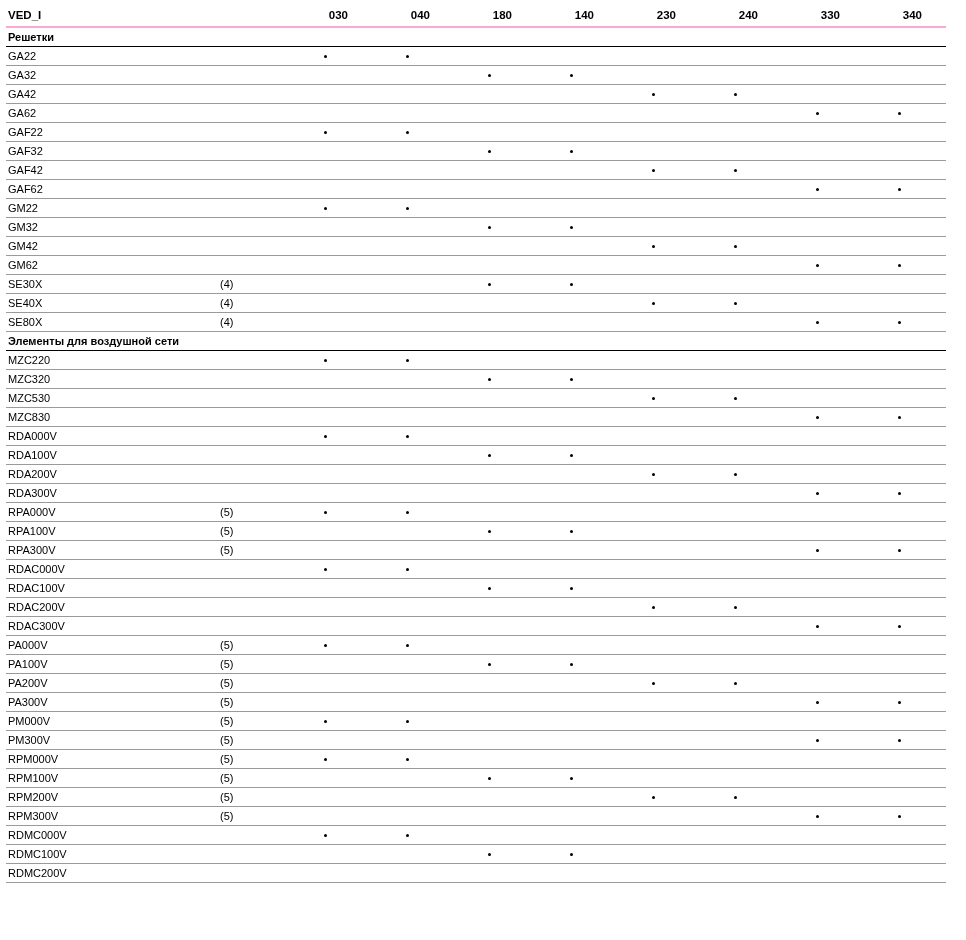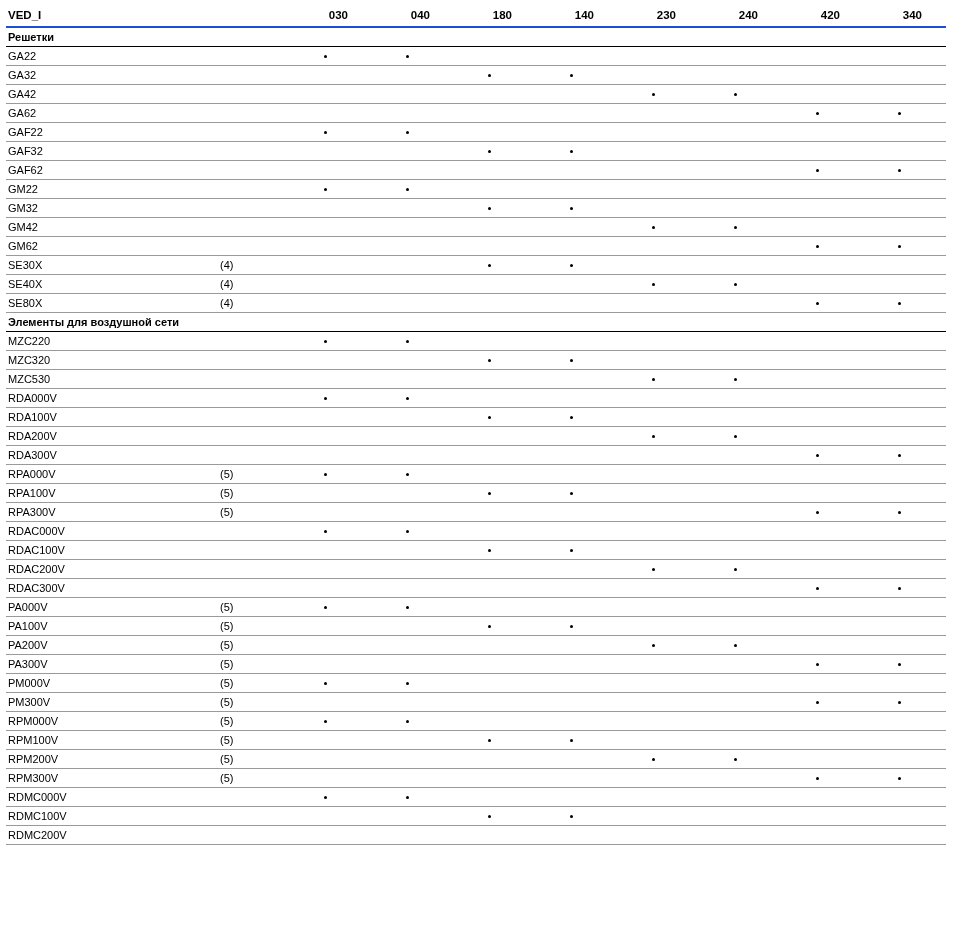--- a/index.html
+++ b/index.html
@@ -35,21 +35,21 @@
   col.c-name { width: 212px; }
   col.c-note { width: 72px; }
   col.c-val  { width: 82px; }
 
   thead th {
     font-size: 11.5px;
     font-weight: bold;
     text-align: left;
     height: 22px;
     line-height: 22px;
-    border-bottom: 2px solid #1d4ed8;
+    border-bottom: 2px solid #f9a8d4;
     white-space: nowrap;
   }
   thead th.val {
     text-align: right;
     padding-right: 24px;
   }
   thead th.name {
     padding-left: 2px;
   }
 
@@ -119,21 +119,21 @@
     <thead>
       <tr>
         <th class="name">VED_I</th>
         <th class="note"></th>
         <th class="val">030</th>
         <th class="val">040</th>
         <th class="val">180</th>
         <th class="val">140</th>
         <th class="val">230</th>
         <th class="val">240</th>
-        <th class="val">420</th>
+        <th class="val">330</th>
         <th class="val">340</th>
       </tr>
     </thead>
     <tbody id="table-body">
         <tr class="group">
           <td class="first" colspan="10">Решетки</td>
         </tr>
         <tr class="item">
           <td class="name">GA22</td>
           <td class="note"></td>
@@ -200,20 +200,32 @@
           <td class="val"></td>
           <td class="val"></td>
           <td class="val"><span class="dot"></span></td>
           <td class="val"><span class="dot"></span></td>
           <td class="val"></td>
           <td class="val"></td>
           <td class="val"></td>
           <td class="val"></td>
         </tr>
         <tr class="item">
+          <td class="name">GAF42</td>
+          <td class="note"></td>
+          <td class="val"></td>
+          <td class="val"></td>
+          <td class="val"></td>
+          <td class="val"></td>
+          <td class="val"><span class="dot"></span></td>
+          <td class="val"><span class="dot"></span></td>
+          <td class="val"></td>
+          <td class="val"></td>
+        </tr>
+        <tr class="item">
           <td class="name">GAF62</td>
           <td class="note"></td>
           <td class="val"></td>
           <td class="val"></td>
           <td class="val"></td>
           <td class="val"></td>
           <td class="val"></td>
           <td class="val"></td>
           <td class="val"><span class="dot"></span></td>
           <td class="val"><span class="dot"></span></td>
@@ -333,20 +345,32 @@
           <td class="name">MZC530</td>
           <td class="note"></td>
           <td class="val"></td>
           <td class="val"></td>
           <td class="val"></td>
           <td class="val"></td>
           <td class="val"><span class="dot"></span></td>
           <td class="val"><span class="dot"></span></td>
           <td class="val"></td>
           <td class="val"></td>
+        </tr>
+        <tr class="item">
+          <td class="name">MZC830</td>
+          <td class="note"></td>
+          <td class="val"></td>
+          <td class="val"></td>
+          <td class="val"></td>
+          <td class="val"></td>
+          <td class="val"></td>
+          <td class="val"></td>
+          <td class="val"><span class="dot"></span></td>
+          <td class="val"><span class="dot"></span></td>
         </tr>
         <tr class="item">
           <td class="name">RDA000V</td>
           <td class="note"></td>
           <td class="val"><span class="dot"></span></td>
           <td class="val"><span class="dot"></span></td>
           <td class="val"></td>
           <td class="val"></td>
           <td class="val"></td>
           <td class="val"></td>

